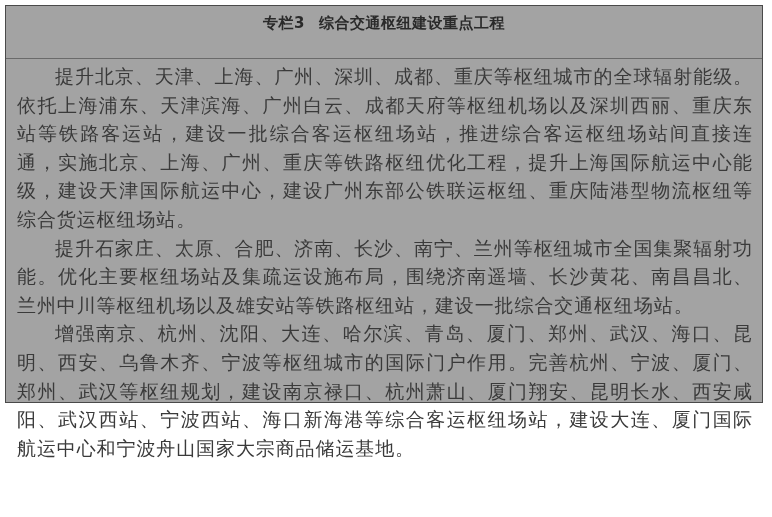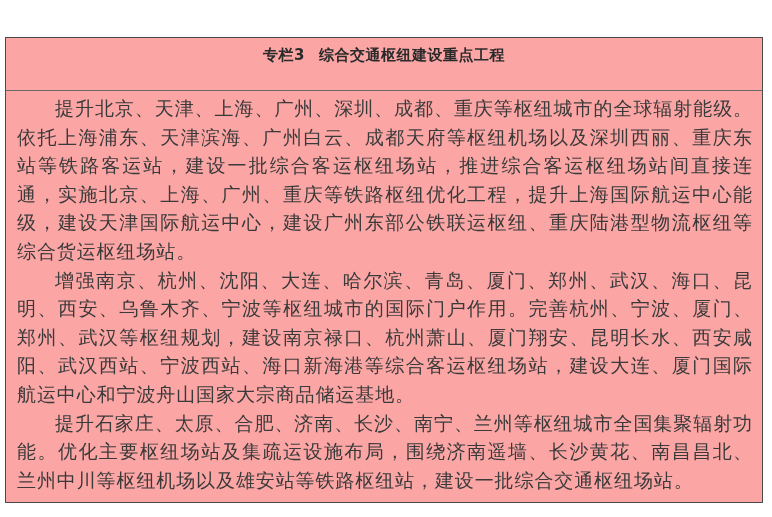--- a/index.html
+++ b/index.html
@@ -1,35 +1,35 @@
 <!DOCTYPE html>
 <html><head>
   <meta charset="utf-8">
   <style>
     html, body { margin: 0; padding: 0; background: #ffffff; }
     body { width: 772px; height: 517px; position: relative; overflow: hidden;
            font-family: "DejaVu Sans", "Liberation Sans", sans-serif; color: #3a3a3a; }
-    .box { position: absolute; left: 5px; top: 5px; width: 758px; height: 466px;
-           border: 1.5px solid #4a4a4a; box-sizing: border-box; background: #fca5a5; margin-top: 32px; }
+    .box { position: absolute; left: 5px; top: 5px; width: 758px; height: 398px;
+           border: 1.5px solid #4a4a4a; box-sizing: border-box; background: #a3a3a3; }
     .title-row { position: absolute; left: 0; top: 0; width: 100%; height: 53px;
                  border-bottom: 1.5px solid #6a6a6a; box-sizing: border-box; }
     .title { position: absolute; left: 0; right: 0; top: 8px; text-align: center;
              font-size: 15px; font-weight: bold; color: #2a2a2a; letter-spacing: 0.5px; }
     .title .num { margin-right: 14px; }
     .body { position: absolute; left: 11px; top: 56px; width: 736px;
             font-size: 19px; line-height: 28.6px; color: #3a3a3a; letter-spacing: 0.9px; }
     .para { margin: 0; text-indent: 2em; text-align: justify; }
   </style>
 </head>
 <body>
 
 <div class="box">
   <div class="title-row">
     <div class="title">
       <span class="num">专栏3</span><span>综合交通枢纽建设重点工程</span>
     </div>
   </div>
   <div class="body">
     <p class="para">提升北京、天津、上海、广州、深圳、成都、重庆等枢纽城市的全球辐射能级。依托上海浦东、天津滨海、广州白云、成都天府等枢纽机场以及深圳西丽、重庆东站等铁路客运站，建设一批综合客运枢纽场站，推进综合客运枢纽场站间直接连通，实施北京、上海、广州、重庆等铁路枢纽优化工程，提升上海国际航运中心能级，建设天津国际航运中心，建设广州东部公铁联运枢纽、重庆陆港型物流枢纽等综合货运枢纽场站。</p>
+    <p class="para">提升石家庄、太原、合肥、济南、长沙、南宁、兰州等枢纽城市全国集聚辐射功能。优化主要枢纽场站及集疏运设施布局，围绕济南遥墙、长沙黄花、南昌昌北、兰州中川等枢纽机场以及雄安站等铁路枢纽站，建设一批综合交通枢纽场站。</p>
     <p class="para">增强南京、杭州、沈阳、大连、哈尔滨、青岛、厦门、郑州、武汉、海口、昆明、西安、乌鲁木齐、宁波等枢纽城市的国际门户作用。完善杭州、宁波、厦门、郑州、武汉等枢纽规划，建设南京禄口、杭州萧山、厦门翔安、昆明长水、西安咸阳、武汉西站、宁波西站、海口新海港等综合客运枢纽场站，建设大连、厦门国际航运中心和宁波舟山国家大宗商品储运基地。</p>
-    <p class="para">提升石家庄、太原、合肥、济南、长沙、南宁、兰州等枢纽城市全国集聚辐射功能。优化主要枢纽场站及集疏运设施布局，围绕济南遥墙、长沙黄花、南昌昌北、兰州中川等枢纽机场以及雄安站等铁路枢纽站，建设一批综合交通枢纽场站。</p>
   </div>
 </div>
 
 </body></html>

